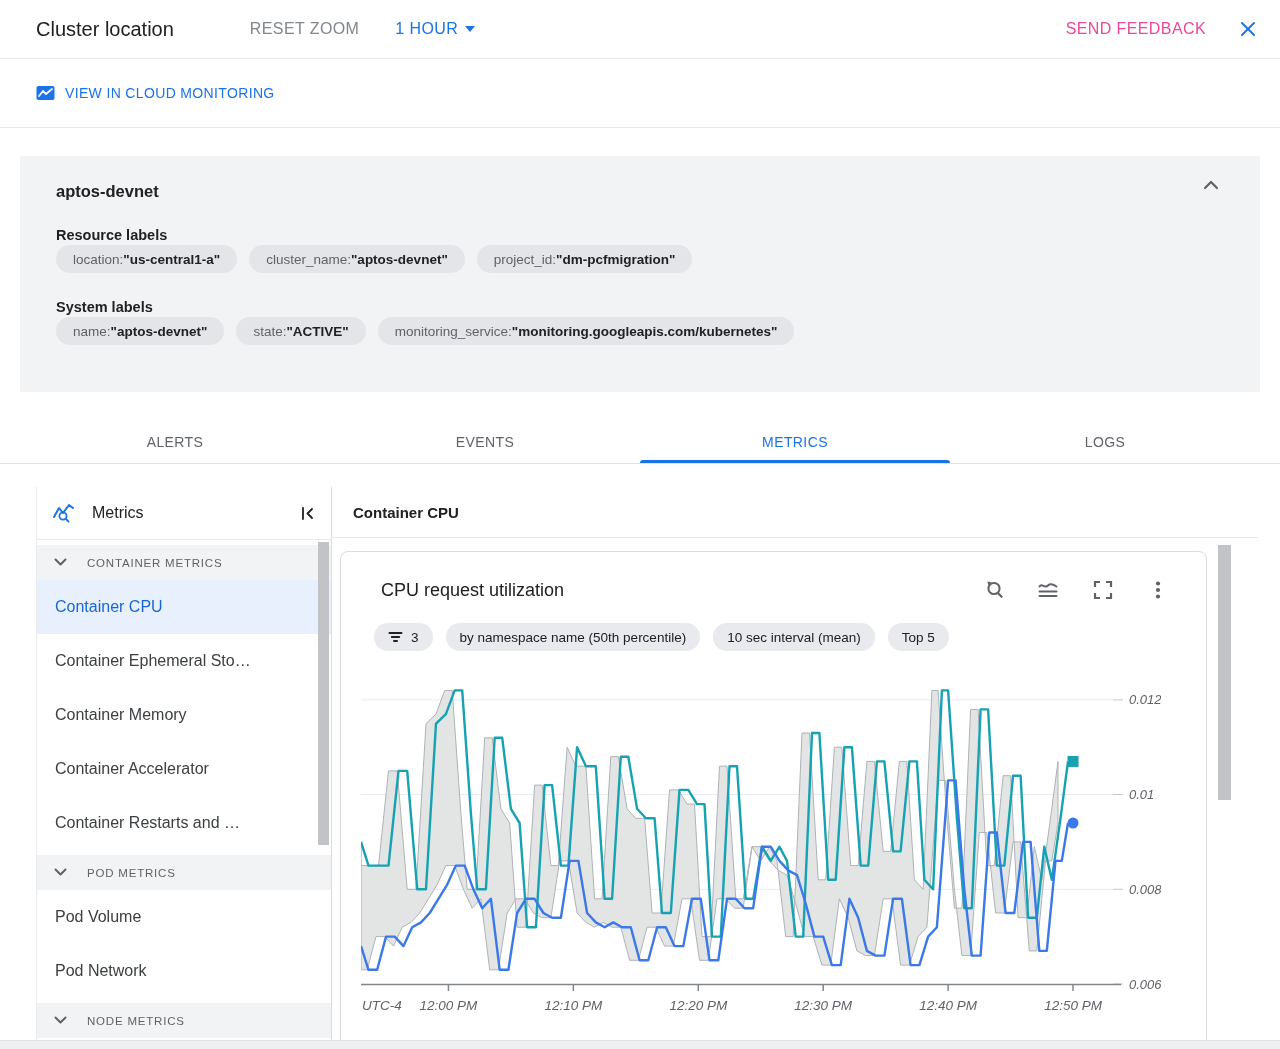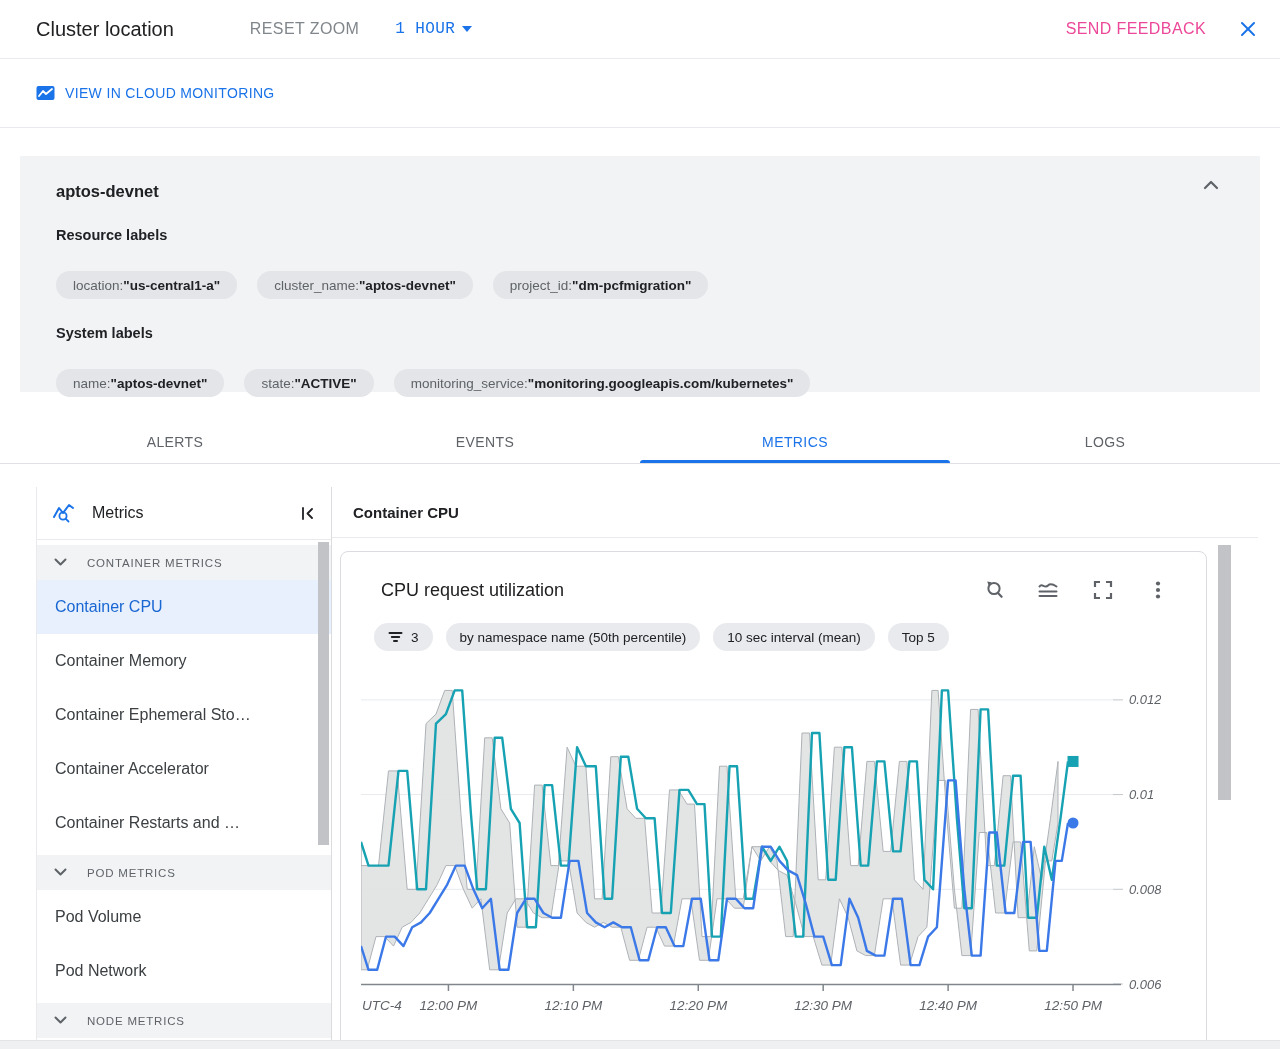--- a/index.html
+++ b/index.html
@@ -5,40 +5,40 @@
   * { margin:0; padding:0; box-sizing:border-box; }
   html,body { width:1280px; height:1049px; overflow:hidden; background:#fff;
     font-family:"Liberation Sans","DejaVu Sans",sans-serif; color:#202124; }
 
   
   .app-header { height:59px; display:flex; align-items:center; padding:0 22px 0 36px;
     border-bottom:1px solid #E8EAED; }
   .app-title { font-size:20px; font-weight:400; color:#212124; }
   .hdr-btn { font-size:16px; font-weight:500; letter-spacing:.4px; cursor:pointer; }
   .reset-zoom { color:#80868B; margin-left:76px; }
-  .time-range { color:#1A73E8; margin-left:36px; display:flex; align-items:center; gap:7px;font-family:Liberation Mono, monospace; }
+  .time-range { color:#1A73E8; margin-left:36px; display:flex; align-items:center; gap:7px; }
   .caret-down { width:0; height:0; border-left:5px solid transparent; border-right:5px solid transparent;
     border-top:6px solid #1A73E8; }
   .hdr-spacer { flex:1; }
   .send-feedback { color:#ec4899; margin-right:32px; }
   .close-x { width:20px; height:20px; cursor:pointer; }
 
   
   .monitor-row { height:69px; display:flex; align-items:center; padding-left:36px;
     border-bottom:1px solid #E8EAED; }
   .monitor-link { display:flex; align-items:center; gap:10px; color:#1A73E8;
     font-size:14px; font-weight:500; letter-spacing:.35px; cursor:pointer; }
 
   
   .summary { margin:28px 20px 0 20px; height:236px; background:#F1F3F4; border-radius:1px;
     padding:26px 32px 0 36px; position:relative; }
   .summary-title { font-size:16.5px; font-weight:700; }
   .collapse-chevron { position:absolute; top:22px; right:40px; cursor:pointer; }
   .labels-heading { font-size:14.5px; font-weight:700; margin-top:26px; }
-  .chip-row { display:flex; gap:20px; margin-top:28px; }
+  .chip-row { display:flex; gap:12px; margin-top:2px; }
   .chip { background:#E3E5E8; border-radius:14px; height:28px; display:inline-flex;
     align-items:center; padding:0 17px; font-size:13.5px; white-space:nowrap; }
   .chip .k { color:#5F6368; }
   .chip .v { color:#202124; font-weight:700; }
 
   
   .tabs { margin-top:28px; height:44px; display:flex; padding:0 20px; border-bottom:1px solid #DFE1E5; }
   .tab { flex:1; display:flex; align-items:center; justify-content:center; font-size:14px;
     font-weight:500; letter-spacing:.4px; color:#5F6368; position:relative; cursor:pointer; }
   .tab.active { color:#1A73E8; }
@@ -177,22 +177,22 @@
       </svg>
     </div>
 
     <div class="sb-section">
       <svg width="13" height="9" viewBox="0 0 13 9">
         <polyline points="1.5,1.5 6.5,6.5 11.5,1.5" fill="none" stroke="#5F6368" stroke-width="2" stroke-linecap="round" stroke-linejoin="round"></polyline>
       </svg>
       <span>CONTAINER METRICS</span>
     </div>
     <div class="sb-item selected">Container CPU</div>
+    <div class="sb-item">Container Ephemeral Sto…</div>
     <div class="sb-item">Container Memory</div>
-    <div class="sb-item">Container Ephemeral Sto…</div>
     <div class="sb-item">Container Accelerator</div>
     <div class="sb-item">Container Restarts and …</div>
 
     <div class="sb-section">
       <svg width="13" height="9" viewBox="0 0 13 9">
         <polyline points="1.5,1.5 6.5,6.5 11.5,1.5" fill="none" stroke="#5F6368" stroke-width="2" stroke-linecap="round" stroke-linejoin="round"></polyline>
       </svg>
       <span>POD METRICS</span>
     </div>
     <div class="sb-item">Pod Volume</div>

